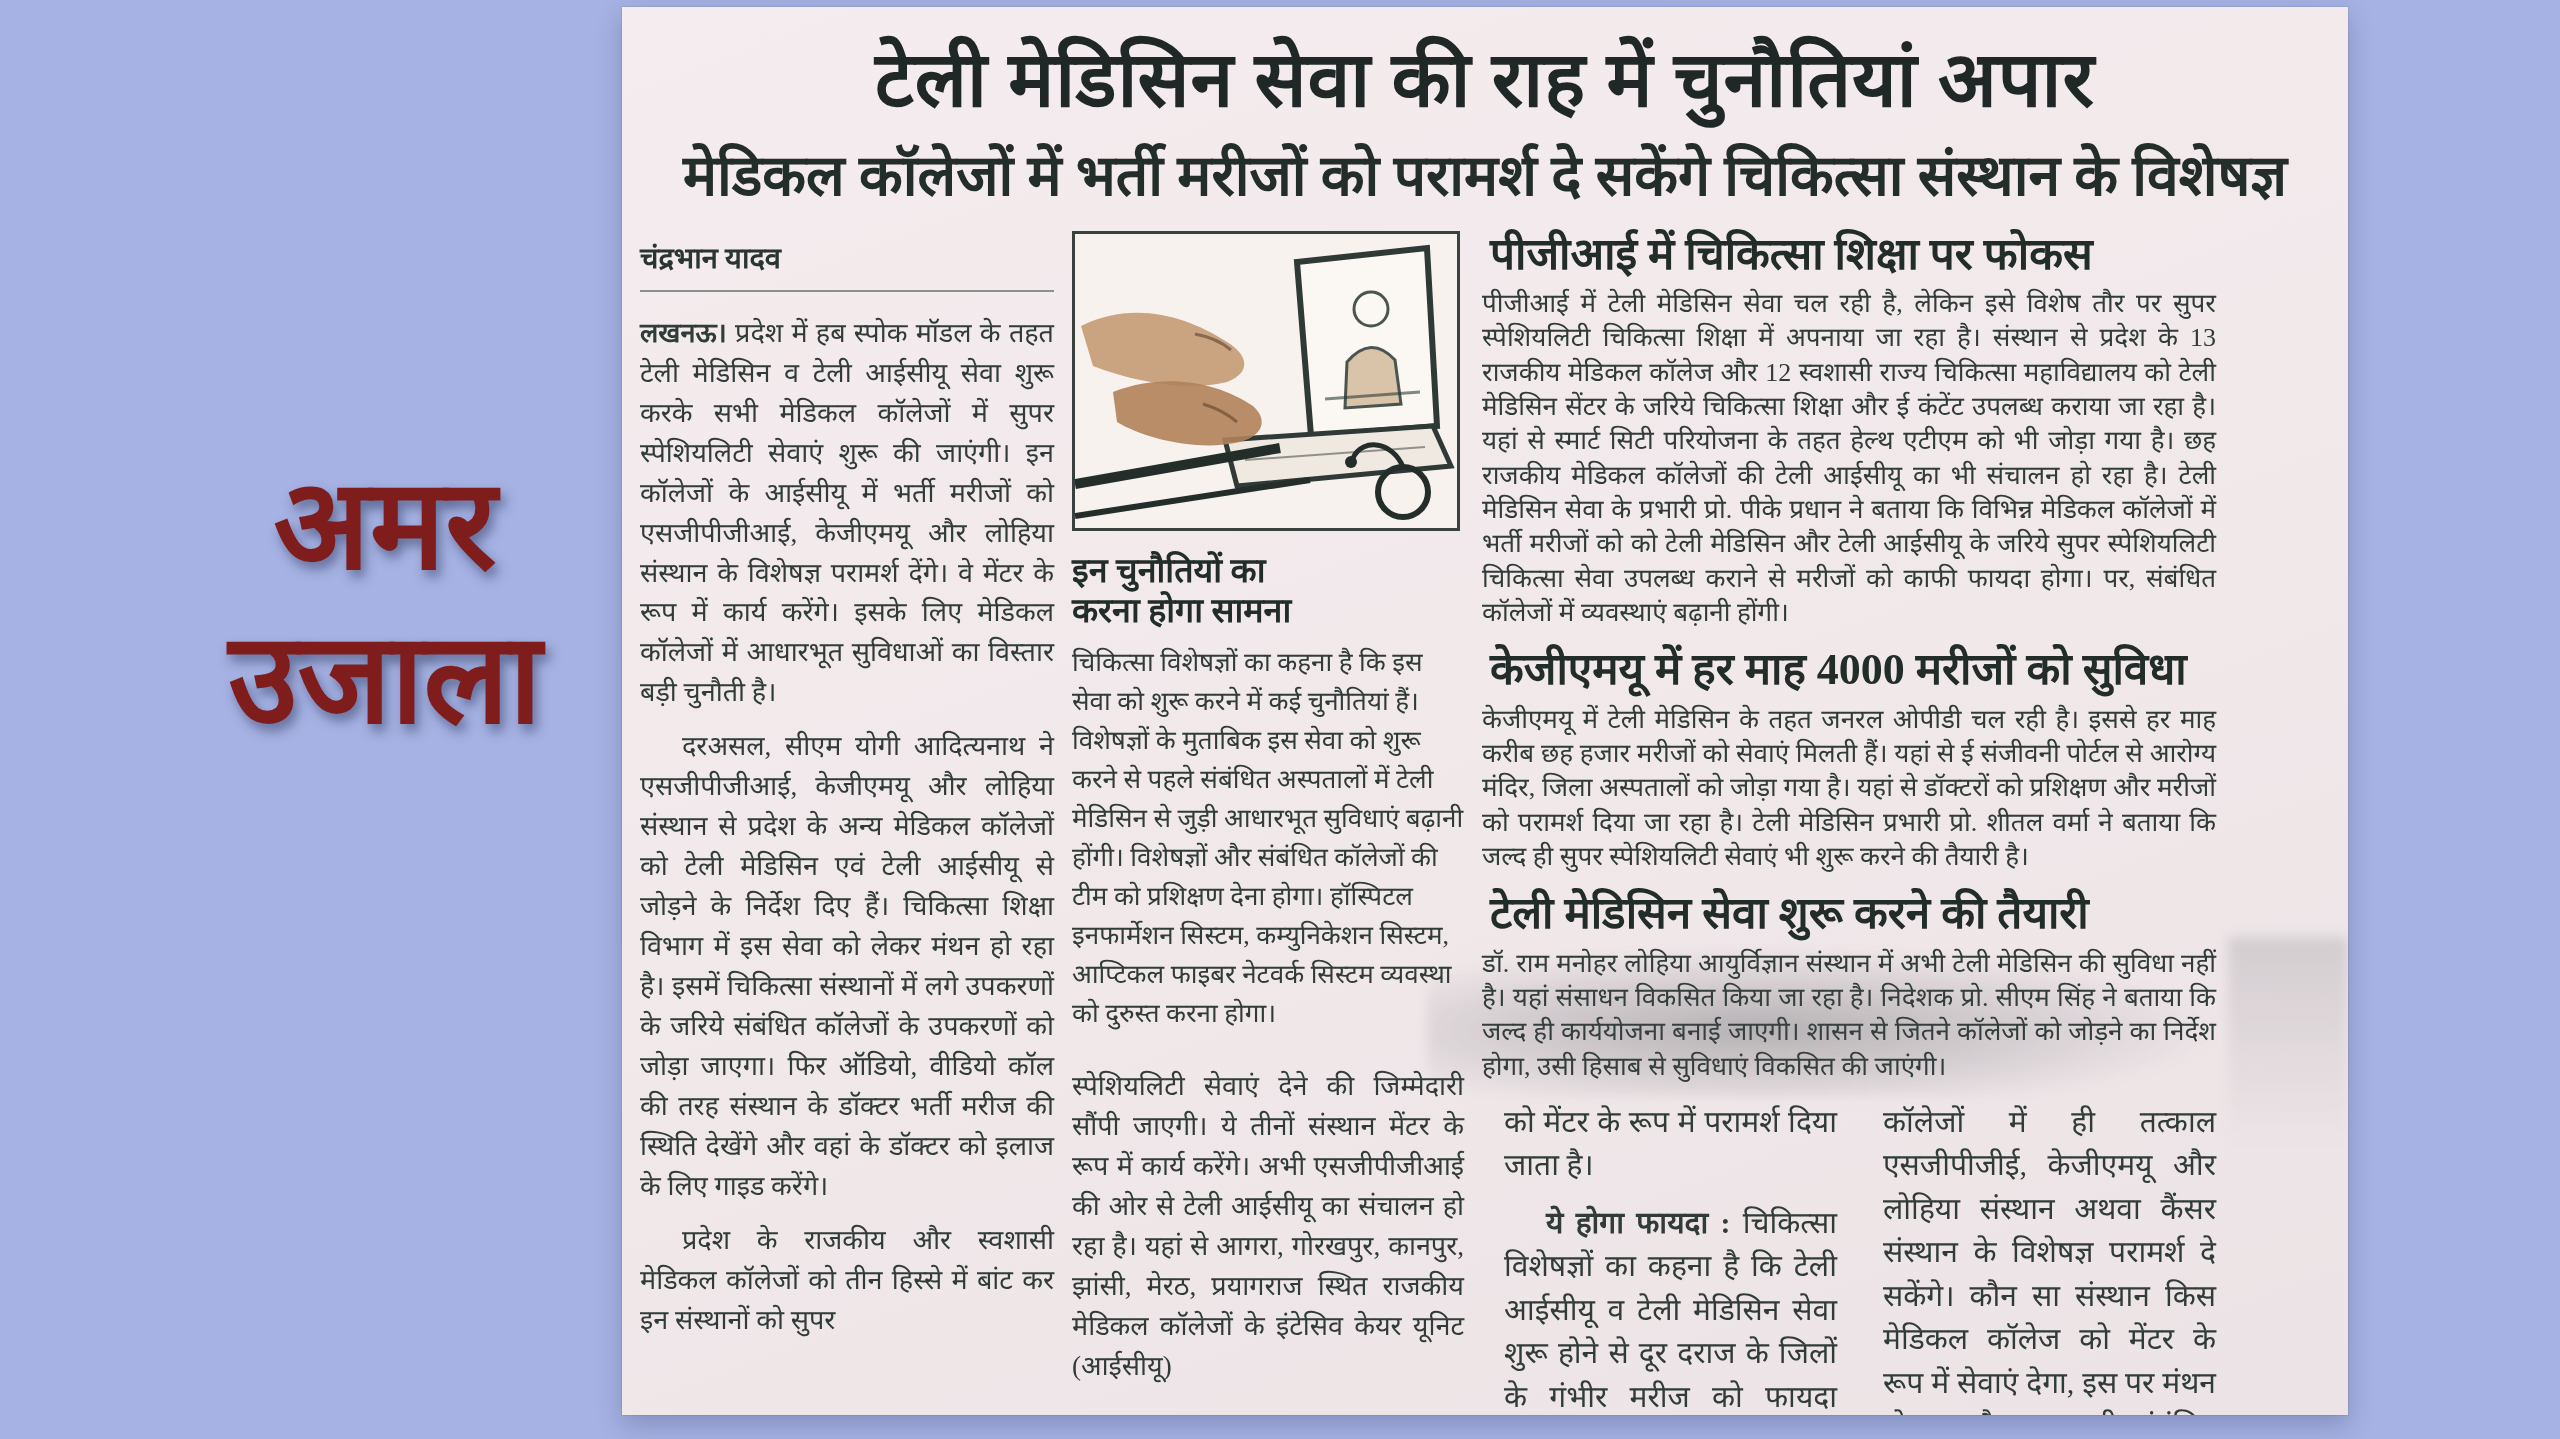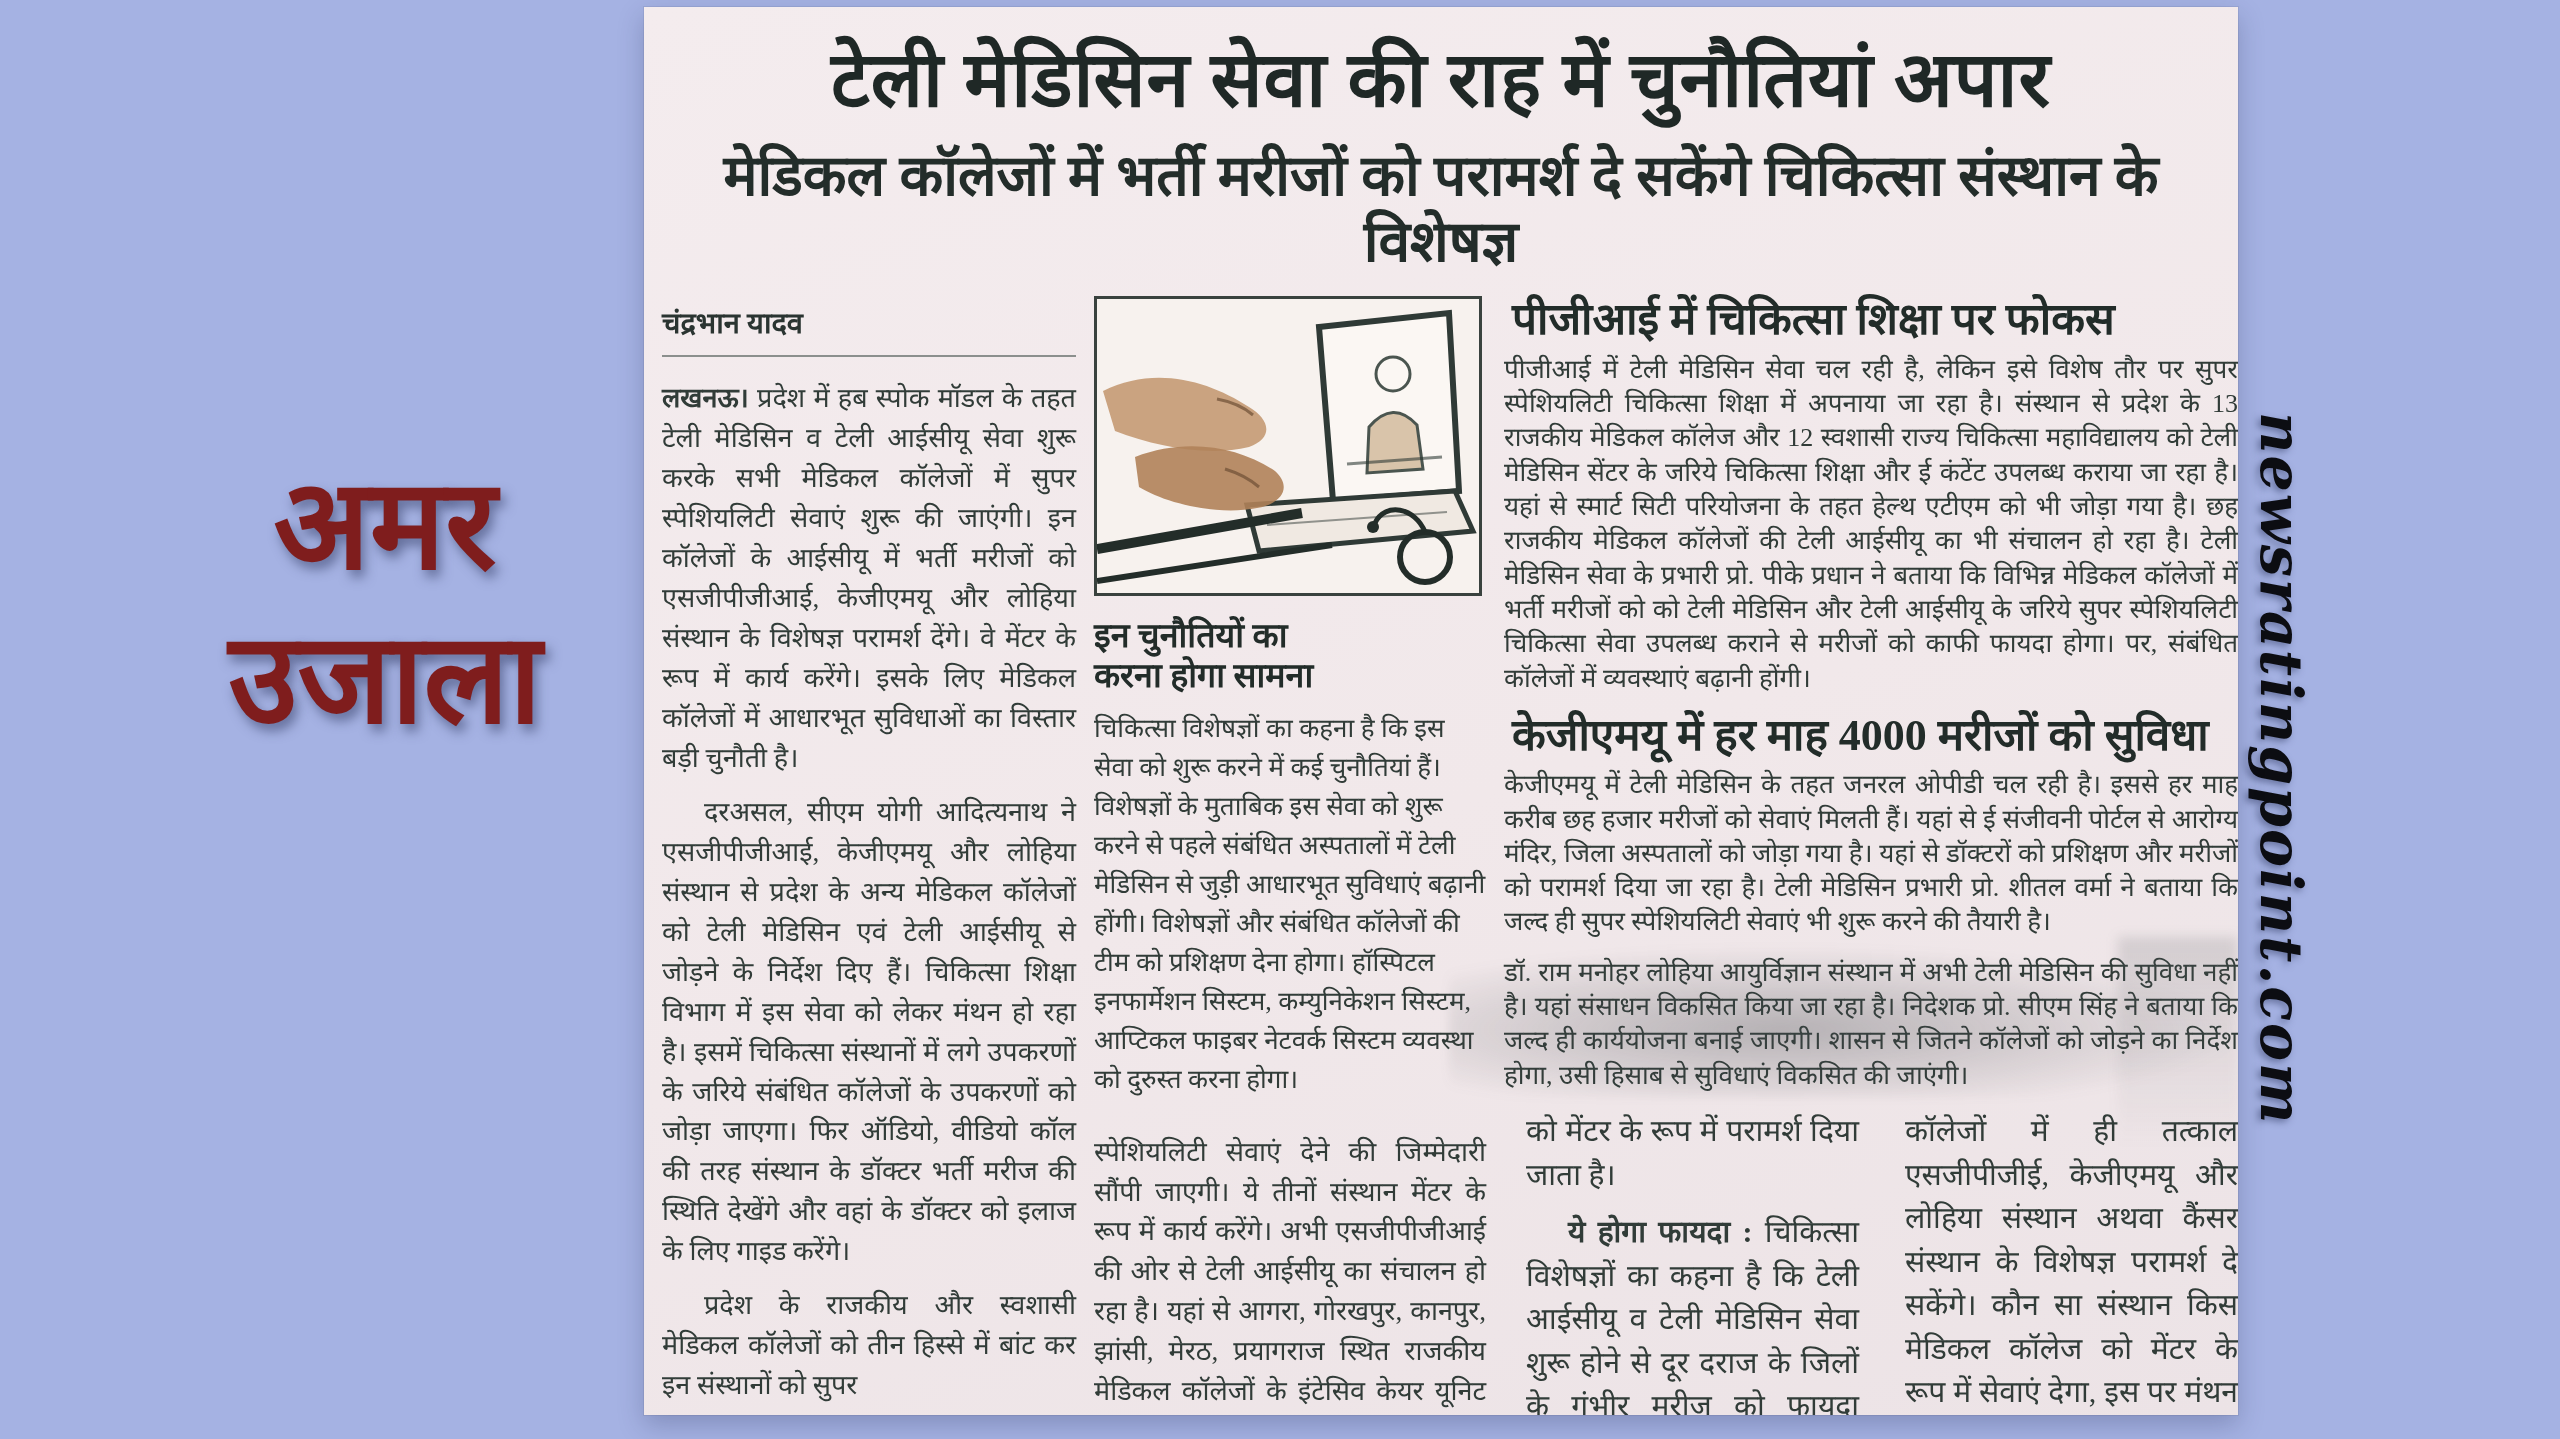--- a/index.html
+++ b/index.html
@@ -24,21 +24,21 @@
     writing-mode:vertical-rl;
     font-family:"DejaVu Serif", serif;
     font-style:italic; font-weight:700;
     font-size:57px; letter-spacing:2px;
     color:#0c0d12;
     text-shadow:3px 3px 7px rgba(45,55,95,.5);
   }
 
   
   .paper {
-    position:absolute; left:644px; top:7px; width:1594px; height:1408px;
+    position:absolute; left:622px; top:7px; width:1726px; height:1408px;
     background:linear-gradient(160deg,#f4ecee 0%, #f1e8ea 55%, #ece3e6 100%);
     box-shadow:0 0 0 1px rgba(0,0,0,.06), 0 10px 24px rgba(30,40,80,.25);
     overflow:hidden;
     color:#2e3936;
   }
   .headline {
     margin:30px 20px 0 20px;
     text-align:center;
     font-size:77px; line-height:1.12; font-weight:700;
     color:#1f2826; letter-spacing:1px;
@@ -167,20 +167,21 @@
       <p class="body col2-more">स्पेशियलिटी सेवाएं देने की जिम्मेदारी सौंपी जाएगी। ये तीनों संस्थान मेंटर के रूप में कार्य करेंगे। अभी एसजीपीजीआई की ओर से टेली आईसीयू का संचालन हो रहा है। यहां से आगरा, गोरखपुर, कानपुर, झांसी, मेरठ, प्रयागराज स्थित राजकीय मेडिकल कॉलेजों के इंटेसिव केयर यूनिट (आईसीयू)</p>
     </div>
 
     <div class="col3">
       <h3 class="sec-title">पीजीआई में चिकित्सा शिक्षा पर फोकस</h3>
       <p class="body sec-body">पीजीआई में टेली मेडिसिन सेवा चल रही है, लेकिन इसे विशेष तौर पर सुपर स्पेशियलिटी चिकित्सा शिक्षा में अपनाया जा रहा है। संस्थान से प्रदेश के 13 राजकीय मेडिकल कॉलेज और 12 स्वशासी राज्य चिकित्सा महाविद्यालय को टेली मेडिसिन सेंटर के जरिये चिकित्सा शिक्षा और ई कंटेंट उपलब्ध कराया जा रहा है। यहां से स्मार्ट सिटी परियोजना के तहत हेल्थ एटीएम को भी जोड़ा गया है। छह राजकीय मेडिकल कॉलेजों की टेली आईसीयू का भी संचालन हो रहा है। टेली मेडिसिन सेवा के प्रभारी प्रो. पीके प्रधान ने बताया कि विभिन्न मेडिकल कॉलेजों में भर्ती मरीजों को को टेली मेडिसिन और टेली आईसीयू के जरिये सुपर स्पेशियलिटी चिकित्सा सेवा उपलब्ध कराने से मरीजों को काफी फायदा होगा। पर, संबंधित कॉलेजों में व्यवस्थाएं बढ़ानी होंगी।</p>
 
       <h3 class="sec-title">केजीएमयू में हर माह 4000 मरीजों को सुविधा</h3>
       <p class="body sec-body">केजीएमयू में टेली मेडिसिन के तहत जनरल ओपीडी चल रही है। इससे हर माह करीब छह हजार मरीजों को सेवाएं मिलती हैं। यहां से ई संजीवनी पोर्टल से आरोग्य मंदिर, जिला अस्पतालों को जोड़ा गया है। यहां से डॉक्टरों को प्रशिक्षण और मरीजों को परामर्श दिया जा रहा है। टेली मेडिसिन प्रभारी प्रो. शीतल वर्मा ने बताया कि जल्द ही सुपर स्पेशियलिटी सेवाएं भी शुरू करने की तैयारी है।</p>
 
+      <h3 class="sec-title">टेली मेडिसिन सेवा शुरू करने की तैयारी</h3>
       <p class="body sec-body">डॉ. राम मनोहर लोहिया आयुर्विज्ञान संस्थान में अभी टेली मेडिसिन की सुविधा नहीं है। यहां संसाधन विकसित किया जा रहा है। निदेशक प्रो. सीएम सिंह ने बताया कि जल्द ही कार्ययोजना बनाई जाएगी। शासन से जितने कॉलेजों को जोड़ने का निर्देश होगा, उसी हिसाब से सुविधाएं विकसित की जाएंगी।</p>
 
       <div class="split">
         <div class="subcol">
           <p class="body">को मेंटर के रूप में परामर्श दिया जाता है।</p>
           <p class="body indent"><span class="lead">ये होगा फायदा :</span> <span>चिकित्सा विशेषज्ञों का कहना है कि टेली आईसीयू व टेली मेडिसिन सेवा शुरू होने से दूर दराज के जिलों के गंभीर मरीज को फायदा मिलेगा। इस सेवा के शुरू होने से सुदूर के जिलों के मरीजों को वहां के मेडिकल</span></p>
         </div>
         <div class="subcol">
           <p class="body rule-bottom">कॉलेजों में ही तत्काल एसजीपीजीई, केजीएमयू और लोहिया संस्थान अथवा कैंसर संस्थान के विशेषज्ञ परामर्श दे सकेंगे। कौन सा संस्थान किस मेडिकल कॉलेज को मेंटर के रूप में सेवाएं देगा, इस पर मंथन हो रहा है। जल्द ही संबंधित संस्थानों को मेडिकल कॉलेज अलॉट कर दिया जाएगा।</p>
         </div>

